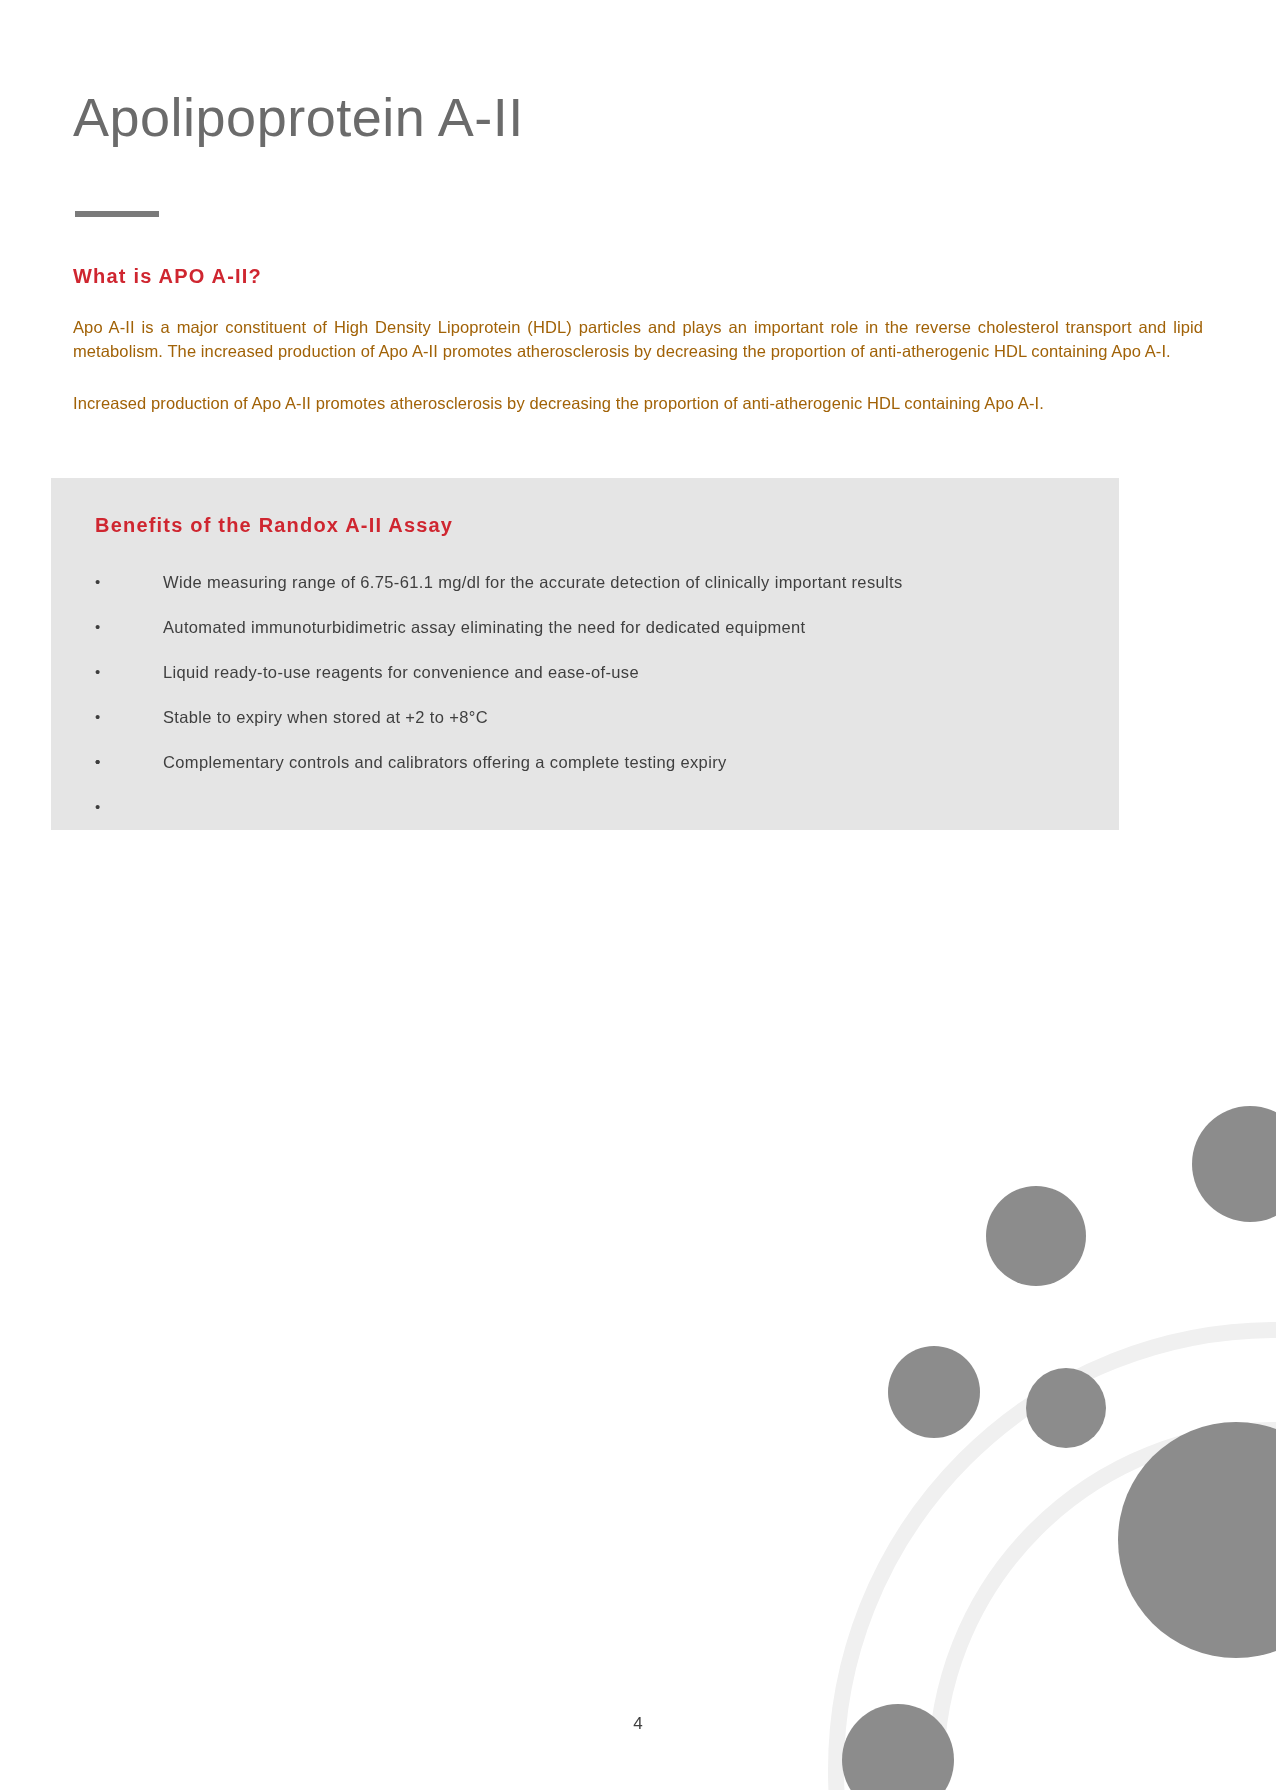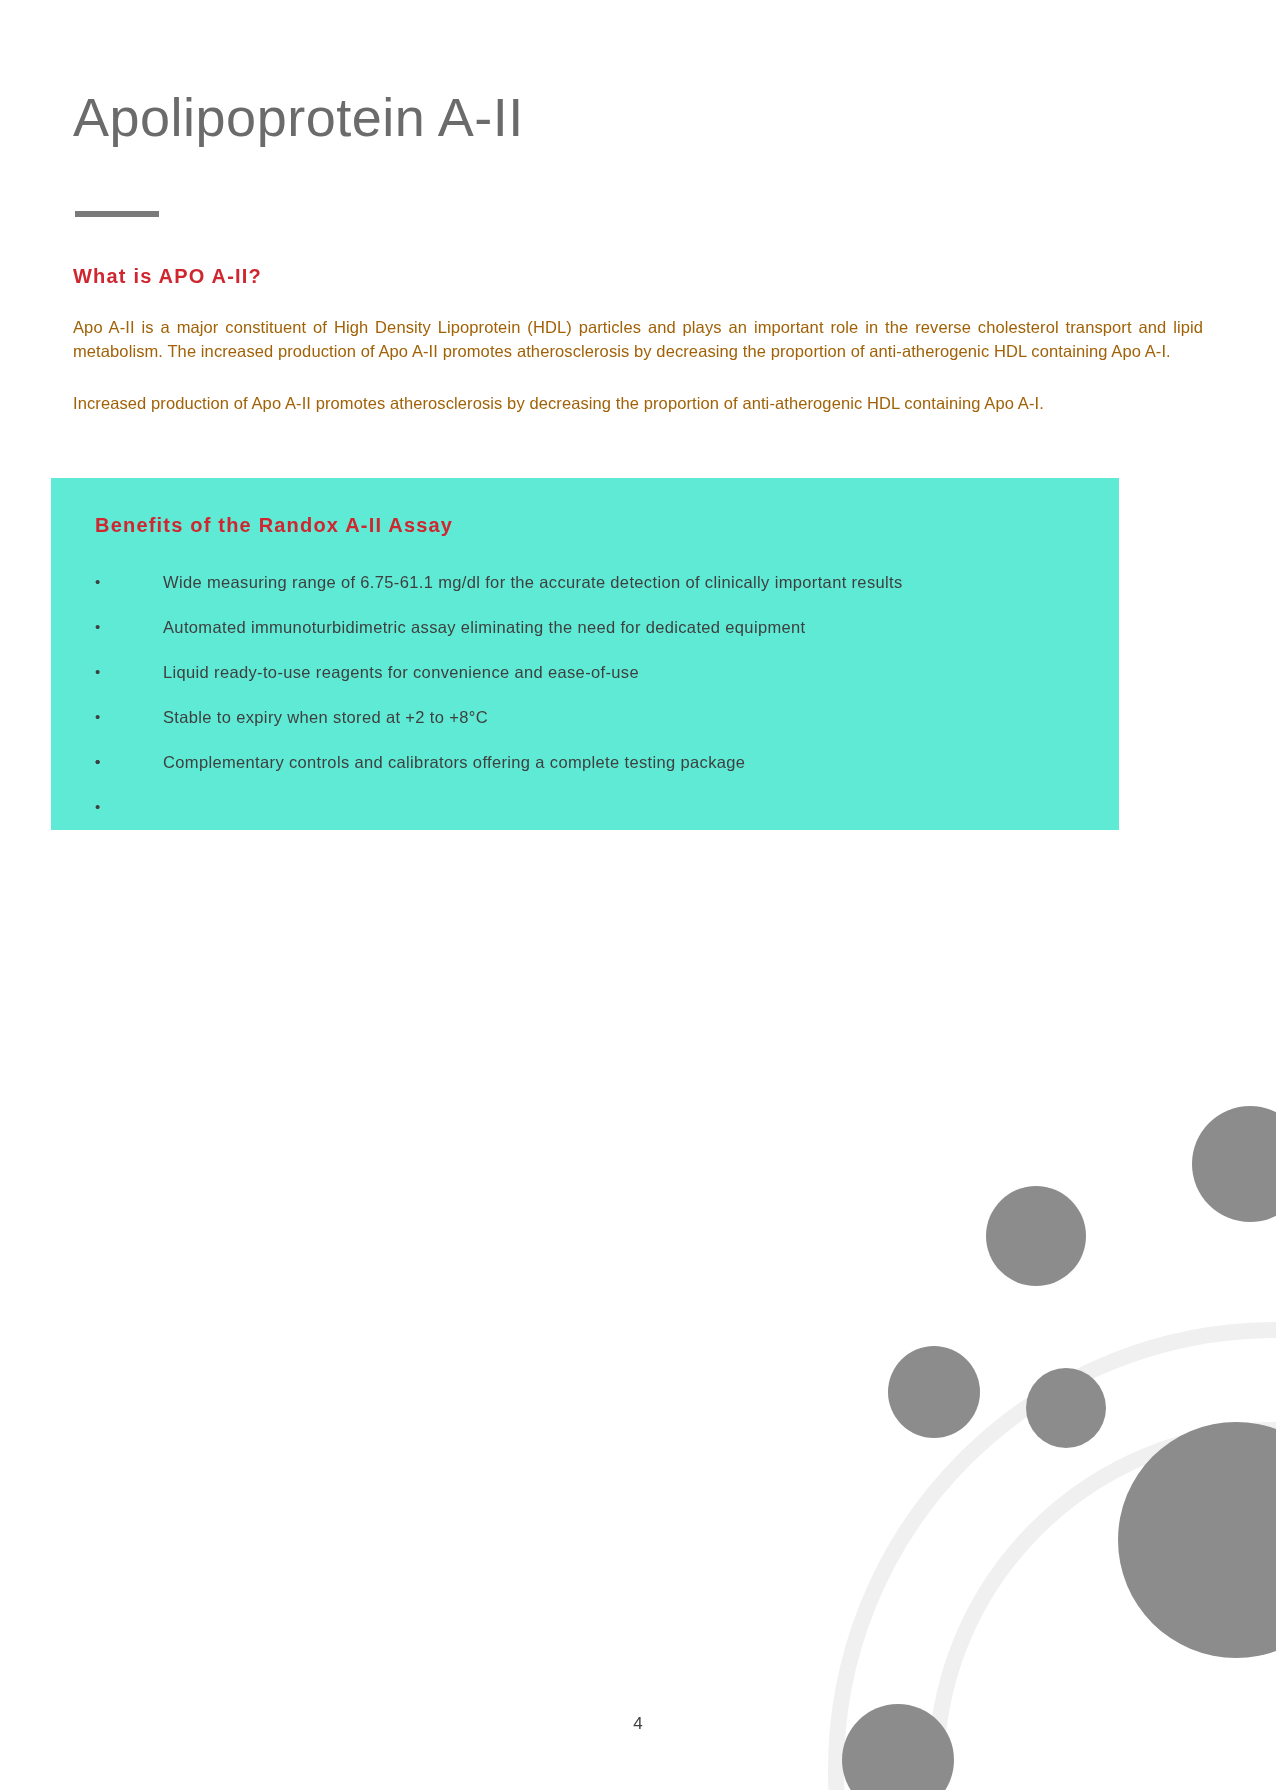--- a/index.html
+++ b/index.html
@@ -71,21 +71,21 @@
     line-height: 1.45;
     color: #a16207;
     text-align: justify;
     margin: 28px 0 0 0;
     letter-spacing: 0.1px;
   }
 
   
   .benefits-panel {
     margin-top: 62px;
-    background: #5eead4;
+    background: #e5e5e5;
     padding: 36px 40px 34px 22px;
     width: 1068px;
     box-sizing: border-box;
     position: relative;
     left: -22px;
   }
 
   .benefits-panel h2.section-head {
     margin: 0 0 0 22px;
   }
@@ -180,21 +180,21 @@
         </li>
         <li>
           <span class="bullet">•</span>
           <span>Stable to expiry when stored at +2 to +8°C</span>
         </li>
         <li>
           <span class="bullet">•</span>
         </li>
         <li>
           <span class="bullet">•</span>
-          <span>Complementary controls and calibrators offering a complete testing package</span>
+          <span>Complementary controls and calibrators offering a complete testing expiry</span>
         </li>
         <li>
           <span class="bullet">•</span>
         </li>
       </ul>
     </div>
 
   </div>
 
   <div class="page-number">4</div>

